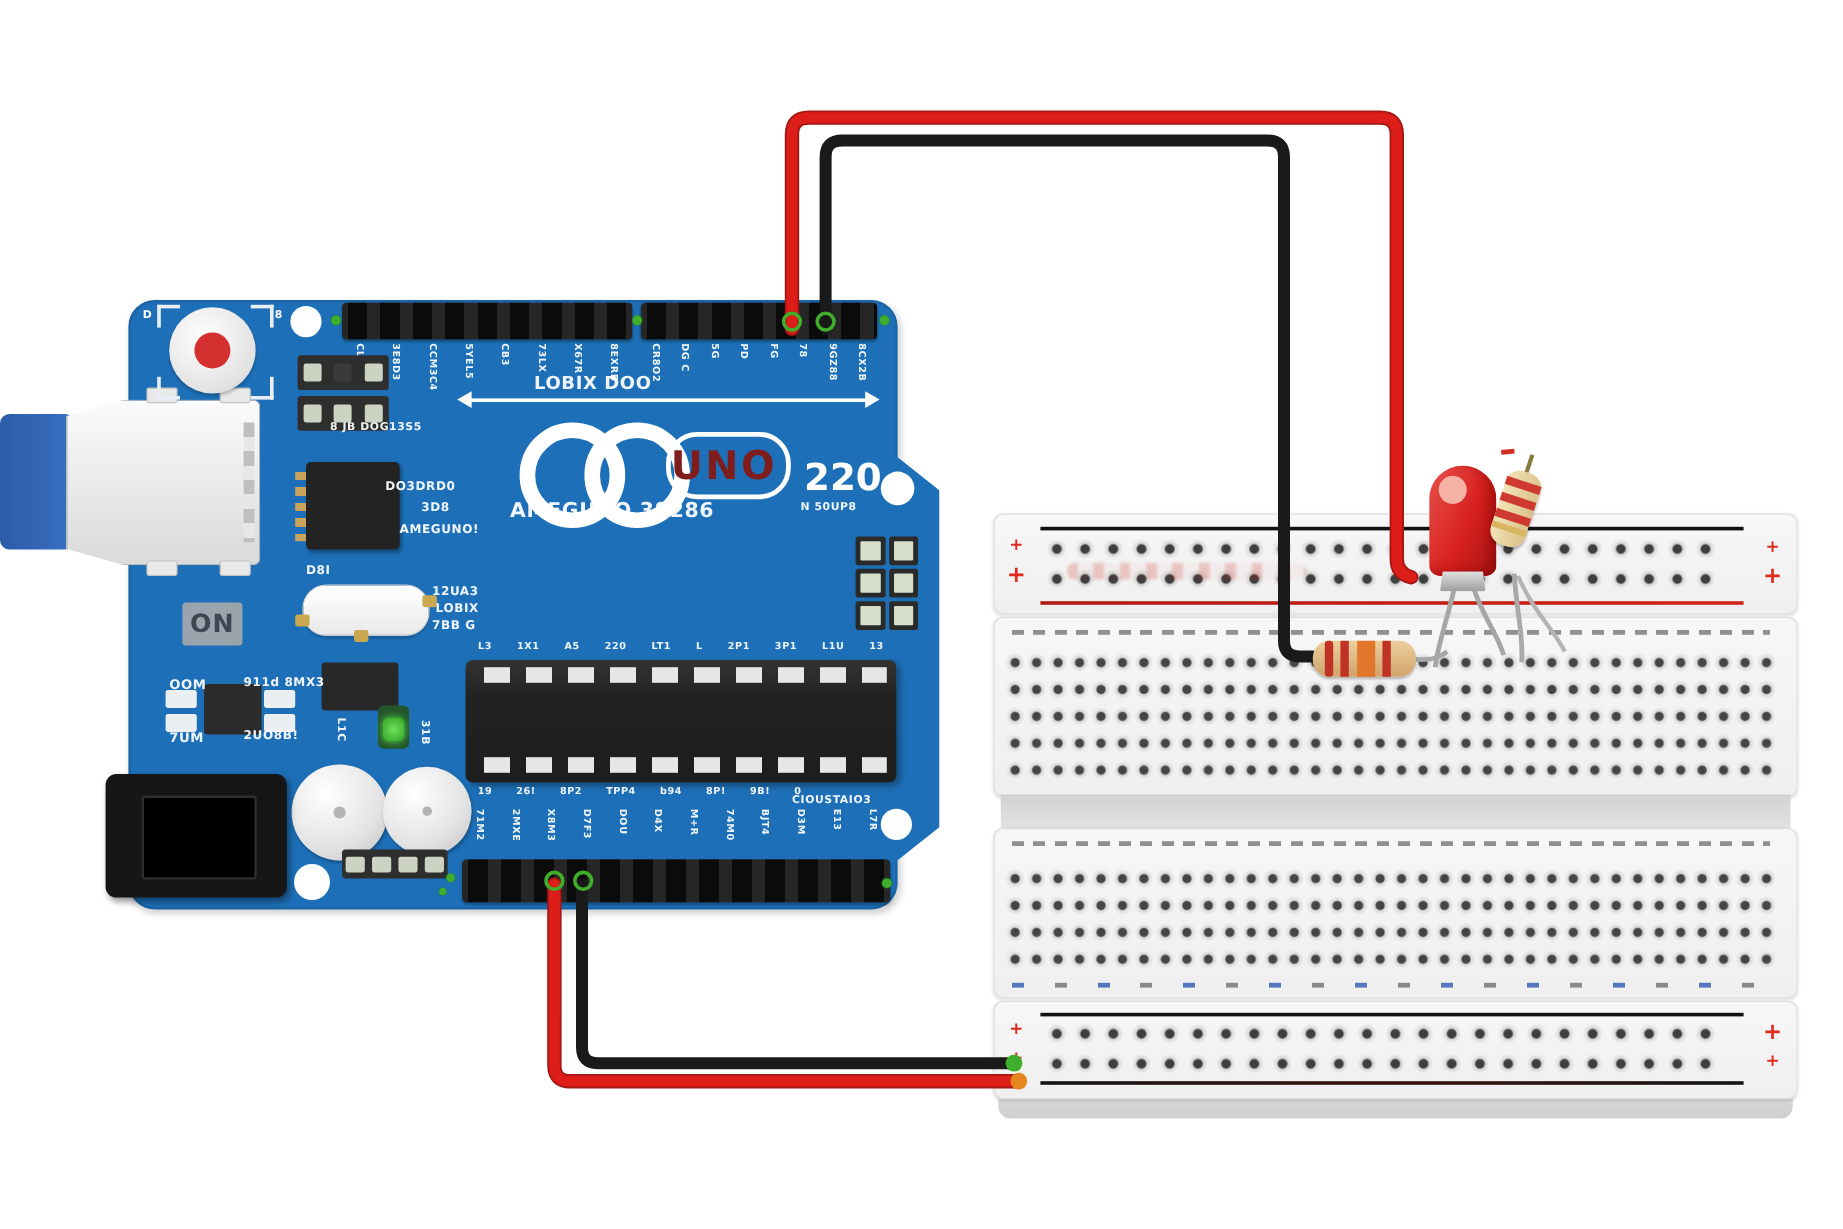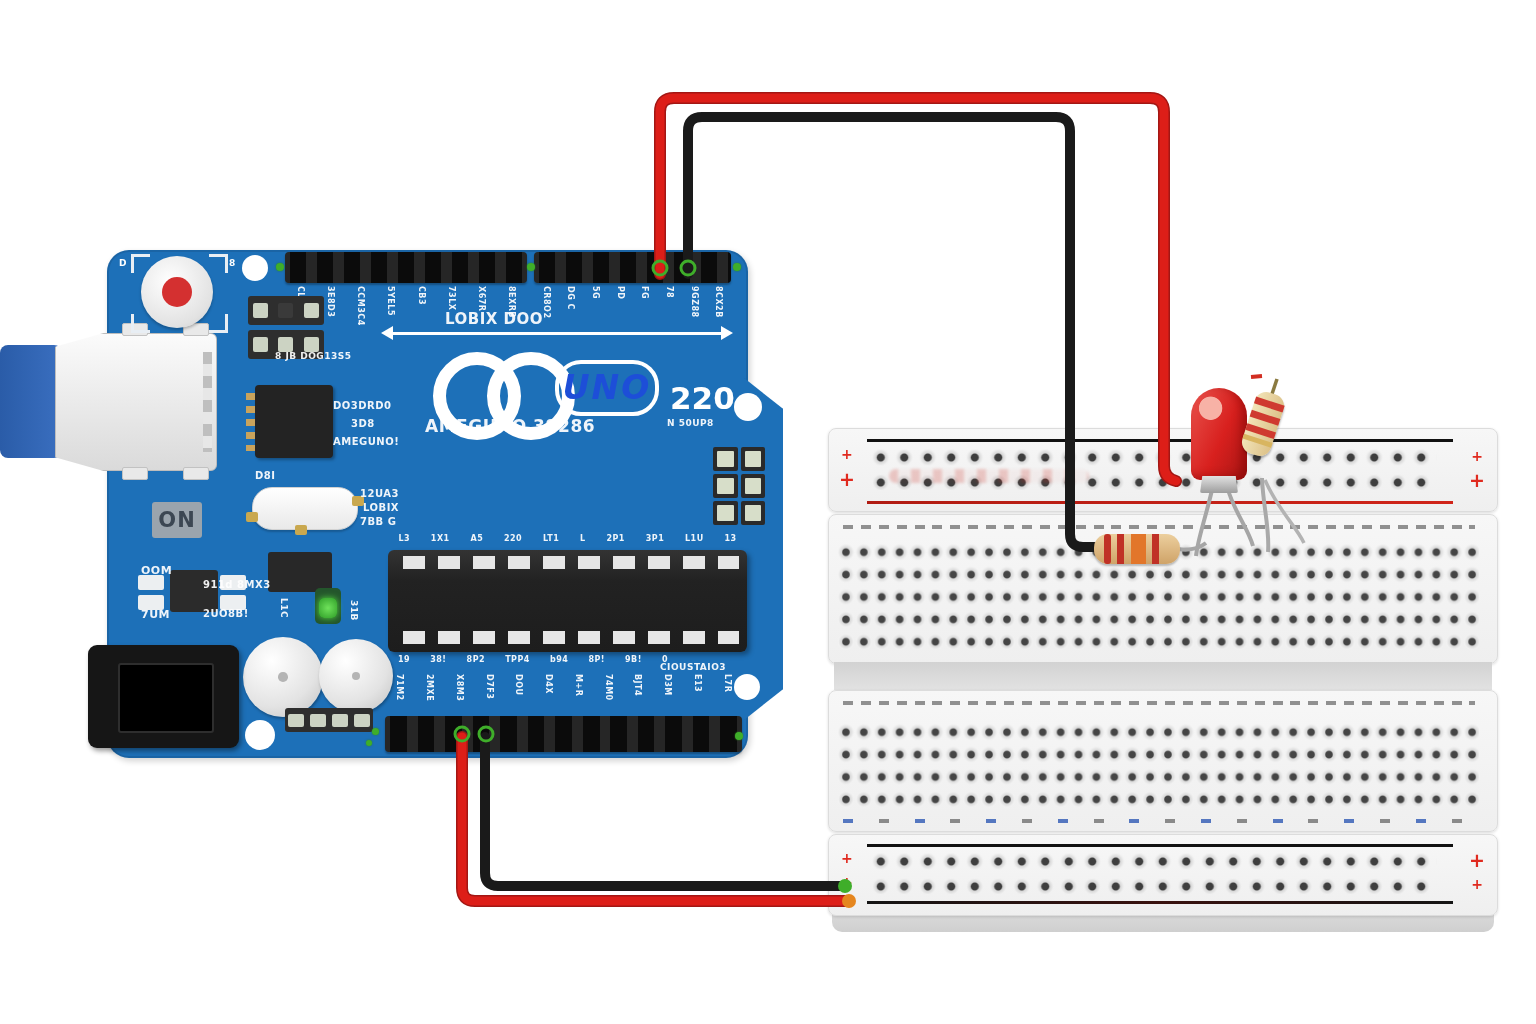--- a/index.html
+++ b/index.html
@@ -82,21 +82,21 @@
   .jack i{position:absolute;left:30px;top:18px;width:92px;height:66px;background:#000;border:2px solid #2e2e2e;border-radius:3px;}
   .strip4{position:absolute;left:178px;top:458px;width:88px;height:24px;background:#2e2e2e;border-radius:3px;
       display:flex;align-items:center;justify-content:space-around;}
   .strip4 i{display:block;width:16px;height:13px;background:#ccd3c3;border-radius:2px;}
   .icsp{position:absolute;left:606px;top:197px;width:52px;height:78px;display:grid;grid-template-columns:1fr 1fr;gap:3px;}
   .icsp i{background:#2a2a2a;border-radius:2px;position:relative;}
   .icsp i::after{content:"";position:absolute;left:4px;top:4px;right:4px;bottom:4px;background:#d7dec9;border-radius:1px;}
 
   .ring{position:absolute;width:62px;height:62px;border:13px solid #fff;border-radius:50%;}
   .unobox{position:absolute;left:448px;top:110px;width:96px;height:48px;border:4px solid #fff;border-radius:26px;
-      color:#1d4ed8;font-weight:bold;font-size:33px;text-align:center;line-height:48px;letter-spacing:2px;font-style:italic;}
+      color:#7f1d1d;font-weight:bold;font-size:33px;line-height:48px;letter-spacing:2px;}
   .ruler-line{position:absolute;left:284px;top:82px;width:332px;height:3px;background:#fff;}
   .arrowhead{position:absolute;top:76px;width:0;height:0;border-top:7px solid transparent;border-bottom:7px solid transparent;}
   .pinrow{position:absolute;display:flex;justify-content:space-around;color:#fff;font-weight:bold;}
   .pinrow span{font-size:8px;}
 
   
   .led-body{position:absolute;left:1191px;top:388px;width:56px;height:92px;border-radius:28px 28px 9px 9px;
       background:radial-gradient(circle at 35% 22%,#f7b2a6 0 14%,rgba(0,0,0,0) 15%),linear-gradient(115deg,#e9534d,#d8201e 55%,#a81614);
       box-shadow:inset -6px -4px 10px rgba(120,0,0,.45);}
   .led-flange{position:absolute;left:1200px;top:476px;width:38px;height:17px;border-radius:2px;
@@ -271,49 +271,49 @@
     <div class="ruler-line"></div>
     <div class="arrowhead" style="left:274px;border-right:12px solid #fff;"></div>
     <div class="arrowhead" style="left:614px;border-left:12px solid #fff;"></div>
     <span class="wtxt garble" style="left:168px;top:101px;font-size:9px;">8 JB DOG13S5</span>
     <div class="ring" style="left:326px;top:102px;"></div>
     <div class="ring" style="left:380px;top:102px;"></div>
     <div class="unobox">UNO</div>
     <span class="wtxt" style="left:563px;top:130px;font-size:31px;">220</span>
     <span class="wtxt garble" style="left:560px;top:168px;font-size:9px;">N 50UP8</span>
     <span class="wtxt garble" style="left:318px;top:166px;font-size:17px;">AMEGUNO 3S286</span>
-    <span class="wtxt garble" style="left:226px;top:150px;font-size:10px;">DO3DRD0</span>
+    <span class="wtxt garble" style="left:214px;top:150px;font-size:10px;">DO3DRD0</span>
     <span class="wtxt garble" style="left:244px;top:168px;font-size:10px;">3D8</span>
     <span class="wtxt garble" style="left:226px;top:186px;font-size:10px;">AMEGUNO!</span>
     <span class="wtxt garble" style="left:148px;top:220px;font-size:10px;">D8I</span>
     <span class="wtxt garble" style="left:253px;top:238px;font-size:10px;">12UA3</span>
     <span class="wtxt garble" style="left:256px;top:252px;font-size:10px;">LOBIX</span>
     <span class="wtxt garble" style="left:253px;top:266px;font-size:10px;">7BB G</span>
     <span class="wtxt garble" style="left:34px;top:314px;font-size:11px;">OOM</span>
     <span class="wtxt garble" style="left:34px;top:358px;font-size:11px;">7UM</span>
-    <span class="wtxt garble" style="left:96px;top:329px;font-size:10px;">911d 8MX3</span>
+    <span class="wtxt garble" style="left:96px;top:314px;font-size:10px;">911d 8MX3</span>
     <span class="wtxt garble" style="left:96px;top:358px;font-size:10px;">2UO8B!</span>
     <span class="wtxt vtxt garble" style="left:172px;top:348px;font-size:9px;">L1C</span>
     <span class="wtxt vtxt garble" style="left:242px;top:350px;font-size:9px;">31B</span>
 
     <div class="pinrow garble" style="left:281px;top:284px;width:359px;">
       <span>L3</span>
         <span>1X1</span>
       <span>A5</span>
         <span>220</span>
       <span>LT1</span>
         <span>L</span>
       <span>2P1</span>
         <span>3P1</span>
       <span>L1U</span>
         <span>13</span>
     </div>
     <div class="pinrow garble" style="left:281px;top:405px;width:290px;">
       <span>19</span>
-        <span>38!</span>
+        <span>26!</span>
       <span>8P2</span>
         <span>TPP4</span>
       <span>b94</span>
         <span>8P!</span>
       <span>9B!</span>
         <span>0</span>
     </div>
     <span class="wtxt garble" style="left:553px;top:412px;font-size:9px;">CIOUSTAIO3</span>
     <div class="pinrow garble" style="left:278px;top:424px;width:357px;height:40px;">
       <span class="vtxt">71M2</span>

